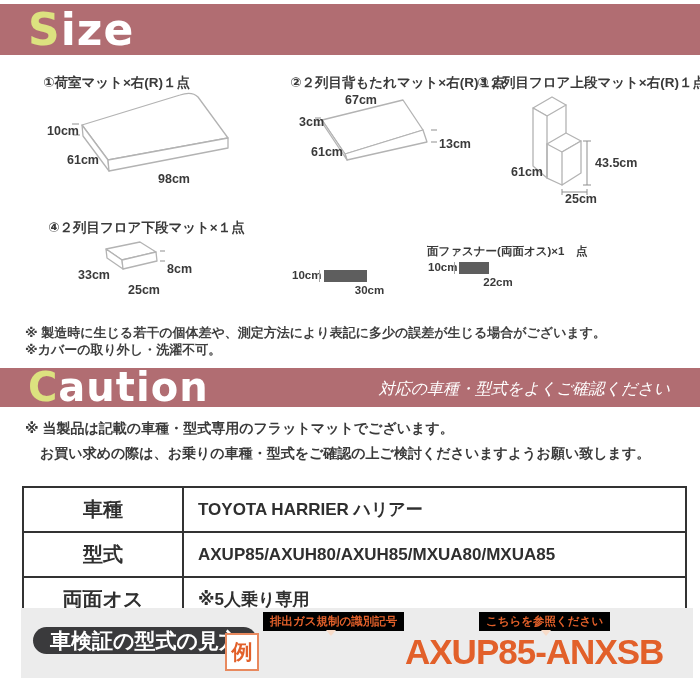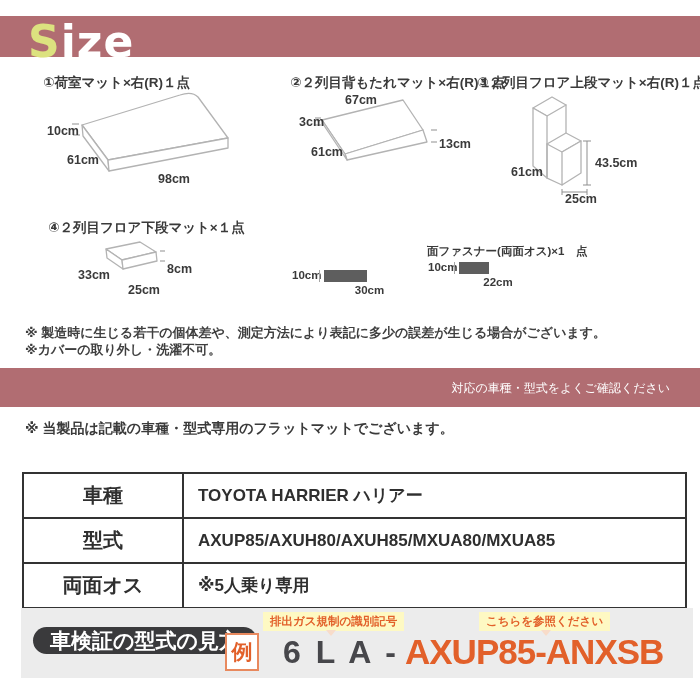--- a/index.html
+++ b/index.html
@@ -4,26 +4,26 @@
 <style>
   html,body{margin:0;padding:0;background:#fff;}
   #page{position:relative;width:700px;height:700px;background:#fff;overflow:hidden;
         font-family:"Liberation Sans","DejaVu Sans",sans-serif;color:#3a3a3a;}
 
   
   .banner{position:absolute;left:0;width:700px;background:#b16d72;}
   .banner-title{position:absolute;left:28px;top:0;color:#fff;font-weight:bold;
                 font-family:"DejaVu Sans",sans-serif;letter-spacing:1px;white-space:nowrap;}
   .accent{color:#dce27f;}
-  #size-banner{top:16px;height:41px;}
+  #size-banner{top:4px;height:51px;}
   #size-banner .banner-title{font-size:44px;line-height:52px;}
   #caution-banner{top:368px;height:39px;}
   #caution-banner .banner-title{font-size:40px;line-height:41px;top:-1px;}
   .banner-sub{position:absolute;right:30px;top:0;height:39px;line-height:41px;
-              color:#fff;font-size:12px;font-weight:500;white-space:nowrap;}
+              color:#fff;font-size:16px;font-weight:500;white-space:nowrap;font-style:italic;}
 
   
   .diag-label{position:absolute;font-size:13.5px;font-weight:bold;white-space:nowrap;color:#3a3a3a;}
   .note{position:absolute;font-size:13px;font-weight:600;color:#3f3f3f;white-space:nowrap;}
   .cnote{position:absolute;font-size:14px;font-weight:600;color:#3a3a3a;white-space:nowrap;}
 
   svg{position:absolute;overflow:visible;}
   .mat{fill:#fff;stroke:#b3b3b3;stroke-width:1.3;stroke-linejoin:round;}
   .mline{fill:none;stroke:#b3b3b3;stroke-width:1.3;stroke-linecap:round;}
   .tick{fill:none;stroke:#8f8f8f;stroke-width:1;}
@@ -31,32 +31,32 @@
 
   
   .fastener{position:absolute;width:140px;height:50px;}
   .f-label{position:absolute;left:0;top:0;font-size:11.5px;font-weight:bold;white-space:nowrap;}
   .f-h{position:absolute;left:1px;top:17px;font-size:11.5px;font-weight:bold;}
   .f-rect{position:absolute;top:18px;height:12px;background:#5e5e5e;}
   .f-vline{position:absolute;top:18px;width:1px;height:12px;background:#a5a5a5;}
   .f-w{position:absolute;top:32px;font-size:11.5px;font-weight:bold;text-align:center;margin-left:24px;}
 
   
-  #spec-table{position:absolute;left:22px;top:472px;border-collapse:collapse;}
+  #spec-table{position:absolute;left:22px;top:486px;border-collapse:collapse;}
   #spec-table td{border:2px solid #333;height:41px;}
   td.th{width:156px;text-align:center;font-size:20px;font-weight:bold;color:#2f2f2f;}
   td.tv{width:486px;padding-left:14px;font-size:17px;font-weight:600;color:#2f2f2f;}
 
   
   #model-strip{position:absolute;left:21px;top:608px;width:672px;height:70px;background:#ececec;}
   #model-pill{position:absolute;left:12px;top:19px;background:#3a3a3c;color:#fff;border-radius:15px;
               height:27px;line-height:28px;padding:0 17px;font-size:21px;font-weight:bold;white-space:nowrap;}
   #example-badge{position:absolute;left:204px;top:25px;width:30px;height:34px;border:2px solid #e8895e;
                  color:#e2602a;font-size:21px;font-weight:bold;text-align:center;line-height:34px;background:#fff;}
-  .annot{position:absolute;top:4px;background:#fef9c3;color:#e2602a;font-size:11.5px;font-weight:bold;
+  .annot{position:absolute;top:4px;background:#000000;color:#e2602a;font-size:11.5px;font-weight:bold;
          padding:2px 7px;white-space:nowrap;}
   .annot-ptr{position:absolute;top:22px;width:0;height:0;border-left:5px solid transparent;
              border-right:5px solid transparent;border-top:6px solid #f8dcc9;}
   #code-prefix{position:absolute;left:262px;top:26px;font-size:32px;font-weight:600;color:#47474b;
                letter-spacing:3px;white-space:nowrap;}
   #code-model{position:absolute;left:384px;top:24px;font-size:35px;font-weight:bold;color:#e2602a;
               letter-spacing:-1px;white-space:nowrap;}
 </style>
 </head>
 <body>
@@ -127,24 +127,26 @@
     <div class="f-h">10cm</div>
     <div class="f-vline" style="left:27px"></div>
     <div class="f-rect" style="left:32px;width:30px"></div>
     <div class="f-w" style="left:32px;width:30px">22cm</div>
   </div>
 
   <div class="note" style="left:25px;top:324px">※ 製造時に生じる若干の個体差や、測定方法により表記に多少の誤差が生じる場合がございます。</div>
   <div class="note" style="left:25px;top:341px">※カバーの取り外し・洗濯不可。</div>
 
   <div class="banner" id="caution-banner">
+    <div class="banner-title"><span class="accent">C</span><span>aution</span></div>
     <div class="banner-sub">対応の車種・型式をよくご確認ください</div>
   </div>
 
   <div class="cnote" style="left:25px;top:420px">※ 当製品は記載の車種・型式専用のフラットマットでございます。</div>
+  <div class="cnote" style="left:40px;top:445px">お買い求めの際は、お乗りの車種・型式をご確認の上ご検討くださいますようお願い致します。</div>
 
   <table id="spec-table">
     <tbody>
         <tr>
       <td class="th">車種</td>
       <td class="tv">TOYOTA HARRIER ハリアー</td>
     </tr>
     <tr>
       <td class="th">型式</td>
       <td class="tv">AXUP85/AXUH80/AXUH85/MXUA80/MXUA85</td>
@@ -156,17 +158,16 @@
   </tbody>
     </table>
 
   <div id="model-strip">
     <div id="model-pill">車検証の型式の見方</div>
     <div id="example-badge">例</div>
     <div class="annot" style="left:242px">排出ガス規制の識別記号</div>
     <div class="annot-ptr" style="left:305px"></div>
     <div class="annot" style="left:458px">こちらを参照ください</div>
     <div class="annot-ptr" style="left:520px"></div>
-    <div id="code-prefix">6 L A -</div>
     <div id="code-model">AXUP85-ANXSB</div>
   </div>
 
 </div>
 
 </body></html>

